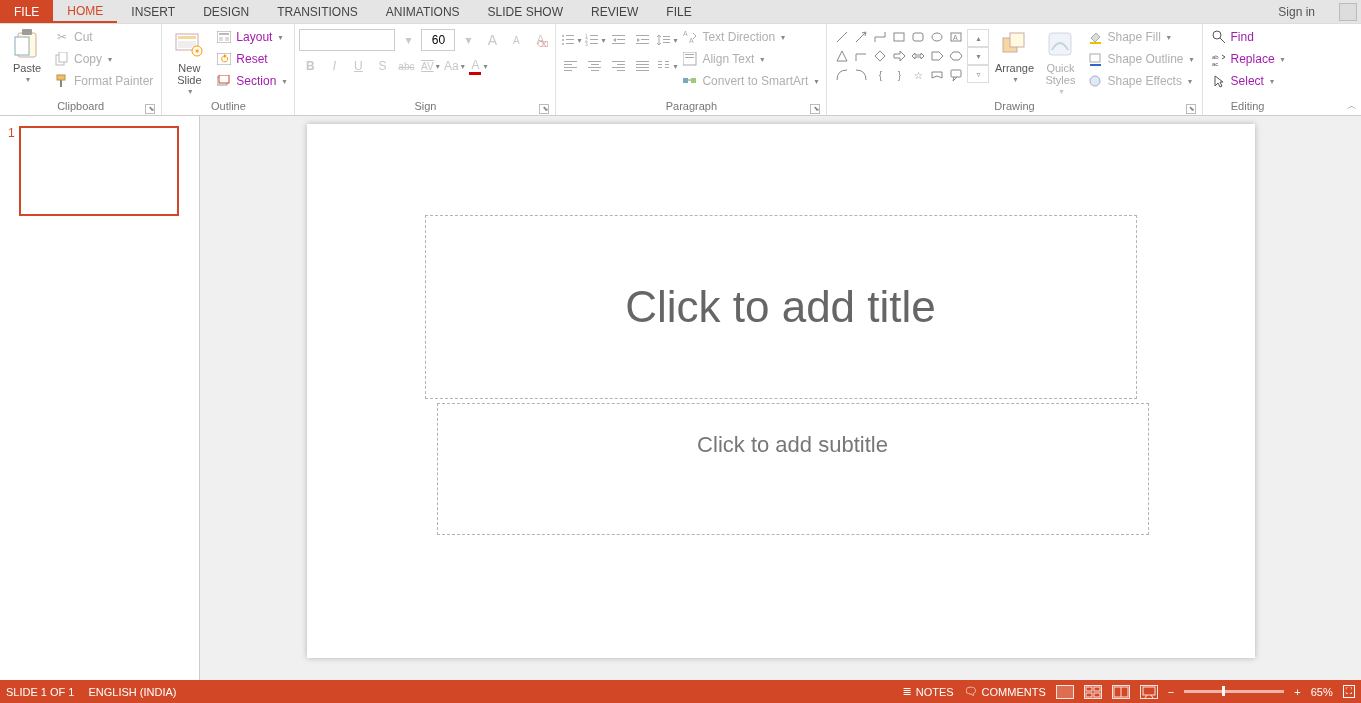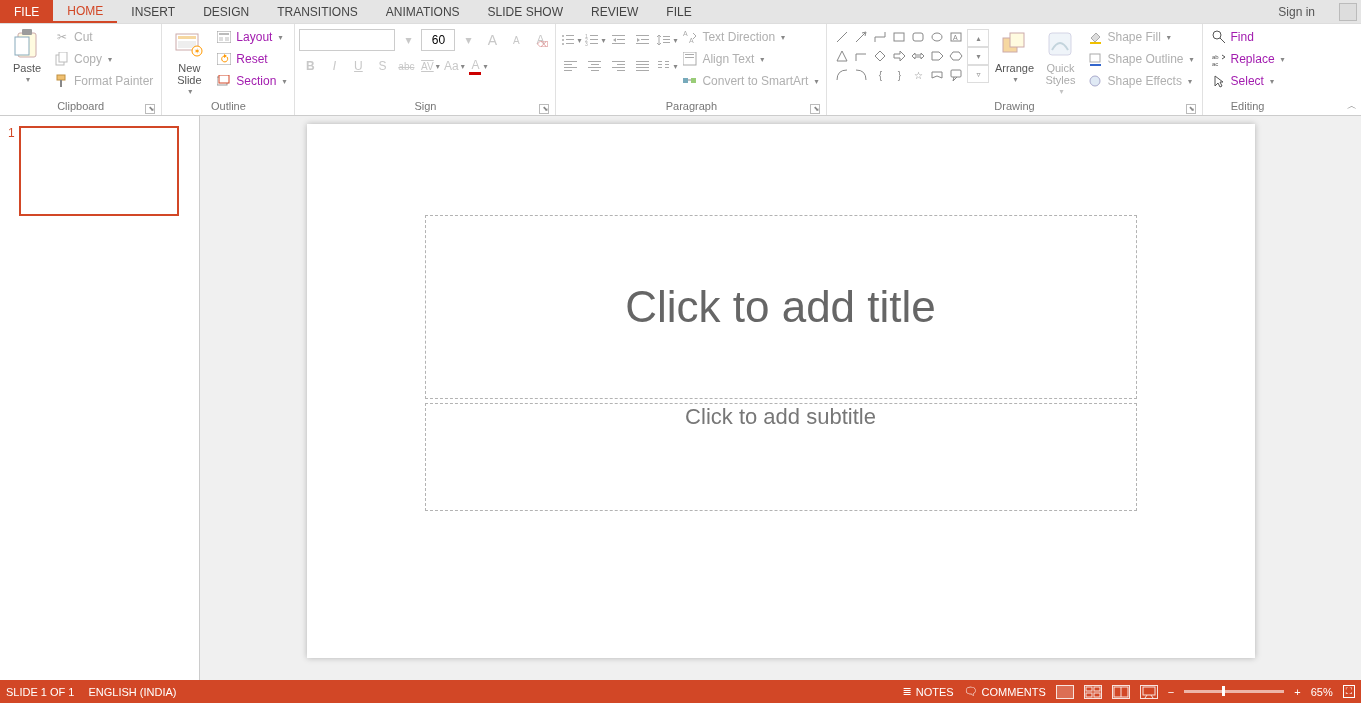--- a/index.html
+++ b/index.html
@@ -32,21 +32,21 @@
 .collapse-btn{position:absolute;right:4px;bottom:2px;font-size:10px;color:#666;cursor:pointer;}
 .workspace{flex:1;display:flex;background:#f0f0f0;overflow:hidden;}
 .thumbs{width:200px;background:#fff;border-right:1px solid #ccc;padding:10px 8px;}
 .thumb-wrap{display:flex;gap:4px;}
 .thumb-num{font-size:12px;color:#d24726;}
 .thumb{width:160px;height:90px;background:#fff;border:2px solid #d24726;}
 .canvas-area{flex:1;position:relative;display:flex;align-items:flex-start;justify-content:center;padding-top:8px;overflow:hidden;}
 .slide{width:948px;height:534px;background:#fff;box-shadow:0 0 6px rgba(0,0,0,0.25);position:relative;}
 .ph{position:absolute;border:1px dashed #b3b3b3;display:flex;align-items:center;justify-content:center;color:#888;text-align:right;}
 .ph-title{left:118px;top:91px;width:712px;height:184px;font-size:44px;font-family:Calibri,"Segoe UI",Arial;color:#666;}
-.ph-sub{left:118px;top:279px;width:712px;height:108px;font-size:22px;align-items:flex-start;padding-top:0;color:#777;}
+.ph-sub{left:130px;top:279px;width:712px;height:132px;font-size:22px;align-items:flex-start;padding-top:28px;color:#777;}
 .statusbar{height:23px;background:#d24726;color:#fff;display:flex;align-items:center;font-size:11px;padding:0 6px;gap:14px;}
 .statusbar .right{margin-left:auto;display:flex;align-items:center;gap:10px;}
 .stat-btn{display:flex;align-items:center;gap:4px;cursor:pointer;}
 .viewbtn{width:18px;height:14px;border:1px solid #fff;opacity:0.85;cursor:pointer;}
 .zoom-track{width:100px;height:3px;background:rgba(255,255,255,0.6);position:relative;}
 .zoom-thumb{position:absolute;width:3px;height:10px;background:#fff;top:-4px;left:38px;}
 svg{display:block;}
 </style>
 </head>
 <body>

